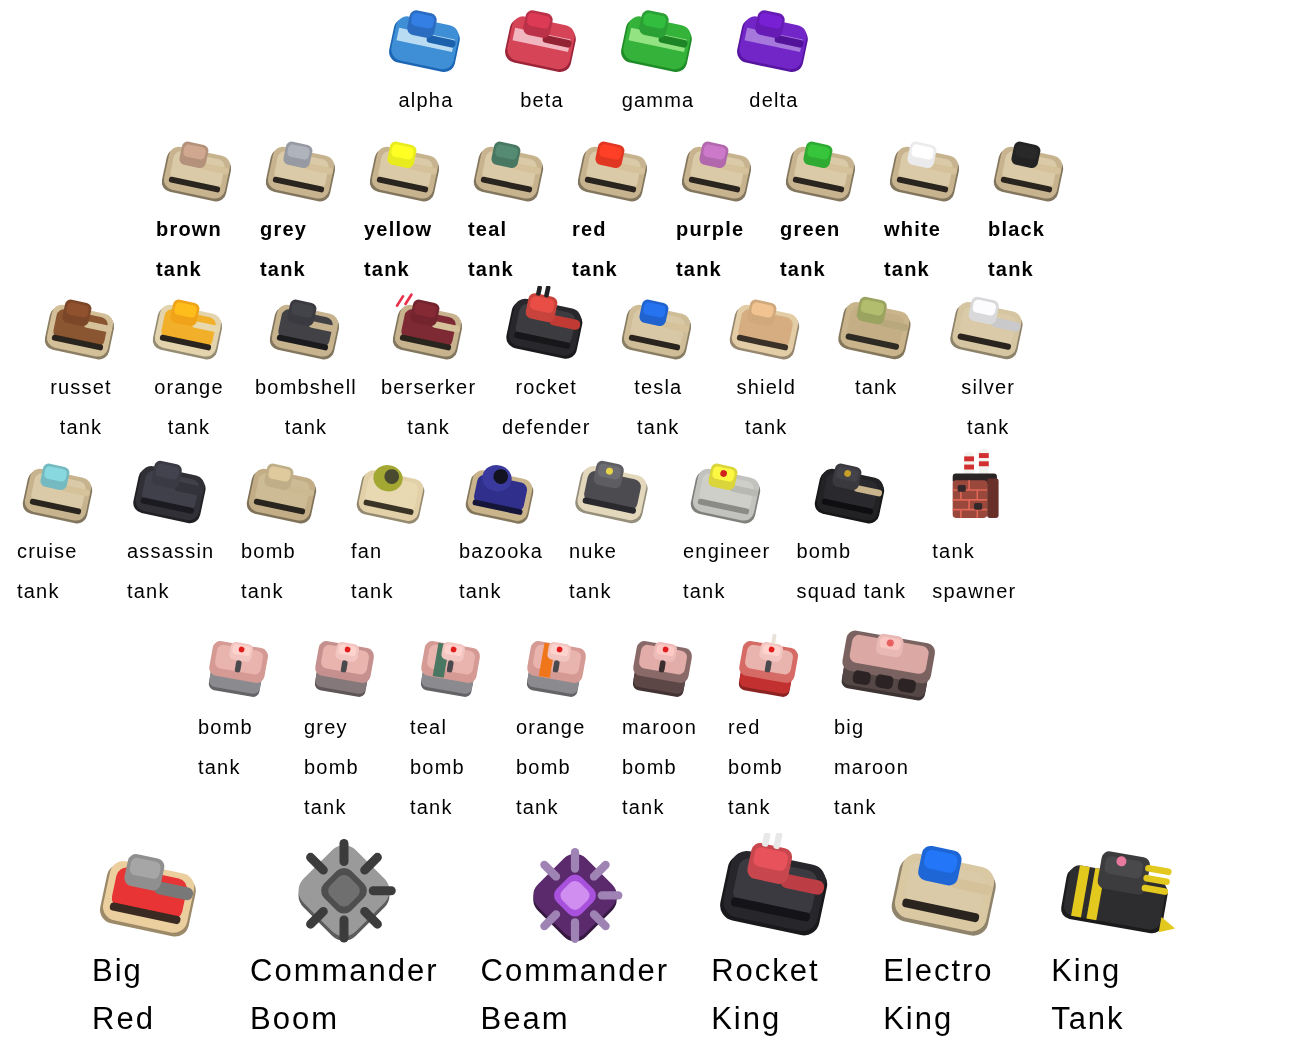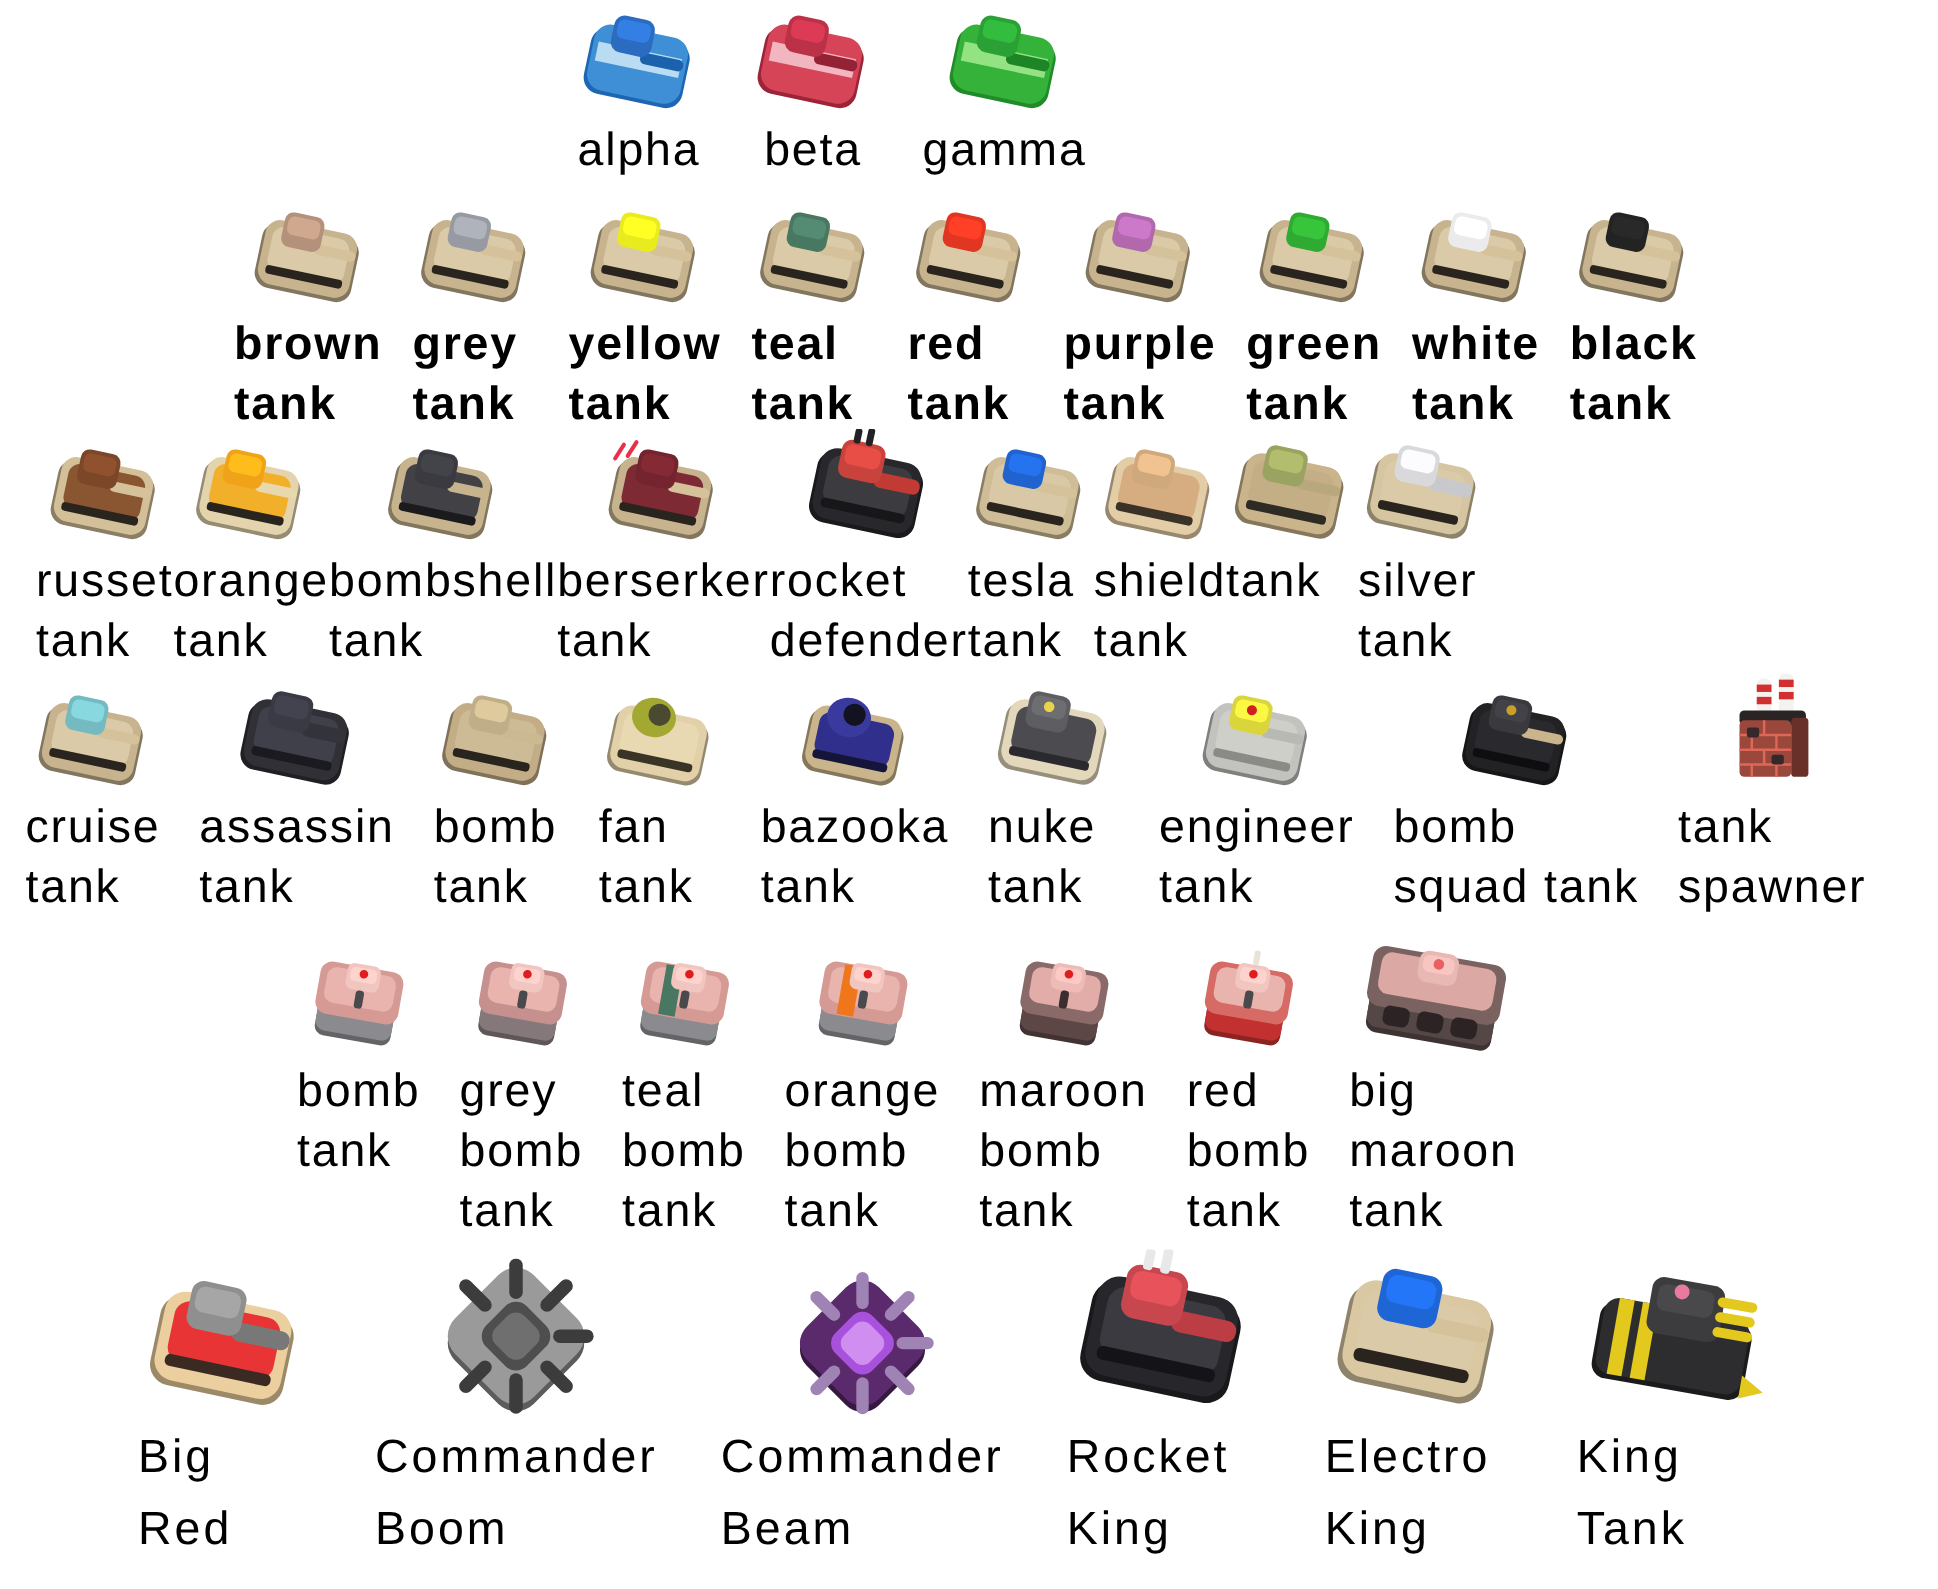--- a/index.html
+++ b/index.html
@@ -5,28 +5,28 @@
   html,body{margin:0;padding:0;}
   body{
     width:1292px;height:1059px;background:#ffffff;
     font-family:"Liberation Sans","DejaVu Sans",sans-serif;
     color:#000;overflow:hidden;
   }
   .sheet{width:1292px;height:1059px;position:relative;}
   .row{display:flex;align-items:flex-start;}
   .tank-item{display:flex;flex-direction:column;flex:0 0 auto;}
   .icon-box{display:flex;align-items:flex-end;justify-content:center;overflow:visible;}
-  .tank-label{font-size:31px;line-height:40px;letter-spacing:1.2px;white-space:nowrap;}
+  .tank-label{font-size:20px;line-height:40px;letter-spacing:1.2px;white-space:nowrap;}
   
   .r1{padding-left:383px;gap:30px;margin-top:8px;}
   .r1 .icon-box{height:72px;}
   .r1 .tank-label{text-align:center;}
   .r2{padding-left:156px;gap:20px;margin-top:15px;font-weight:bold;}
   .r2 .icon-box{height:74px;}
-  .r3{padding-left:24px;margin-top:0px;}
+  .r3{padding-left:39px;gap:24px;margin-top:0px;text-align:center;}
   .r3 .icon-box{height:78px;}
   .r4{padding-left:17px;gap:26px;margin-top:0px;}
   .r4 .icon-box{height:84px;}
   .r5{padding-left:198px;gap:26px;margin-top:14px;}
   .r5 .icon-box{height:82px;}
   .r6{padding-left:92px;gap:42px;margin-top:8px;}
   .r6 .icon-box{height:112px;}
   .r6 .tank-label{font-size:31px;line-height:48px;letter-spacing:2px;}
 </style>
 </head>
@@ -78,20 +78,37 @@
               <rect x="50" y="33" width="34" height="9" rx="4" fill="#1d8526"></rect>
               <rect x="25" y="8" width="32" height="29" rx="8" fill="#2aa035"></rect>
               <rect x="28" y="11" width="26" height="15" rx="5" fill="#32bd3f"></rect>
             </g>
           </svg>
         </div>
         <div class="tank-label">
           <div>gamma</div>
         </div>
       </div>
+      <div class="tank-item">
+        <div class="icon-box">
+          <svg width="86" height="74" viewBox="0 0 100 86" xmlns="http://www.w3.org/2000/svg">
+            <g transform="rotate(12 50 42)">
+              <rect x="10" y="20" width="78" height="52" rx="13" fill="#5714a0"></rect>
+              <rect x="12" y="17" width="74" height="52" rx="13" fill="#7326c8"></rect>
+              <rect x="16" y="32" width="66" height="15" rx="0" fill="#a678dc"></rect>
+              <rect x="50" y="33" width="34" height="9" rx="4" fill="#531398"></rect>
+              <rect x="25" y="8" width="32" height="29" rx="8" fill="#651bb4"></rect>
+              <rect x="28" y="11" width="26" height="15" rx="5" fill="#7720d4"></rect>
+            </g>
+          </svg>
+        </div>
+        <div class="tank-label">
+          <div>delta</div>
+        </div>
+      </div>
     </div>
   <div class="row r2">
       <div class="tank-item">
         <div class="icon-box">
           <svg width="84" height="74" viewBox="0 0 100 88" xmlns="http://www.w3.org/2000/svg">
             <g transform="rotate(12 50 44)">
               <rect x="10" y="22" width="78" height="52" rx="12" fill="#83765e"></rect>
               <rect x="12" y="19" width="74" height="52" rx="12" fill="#c7b38e"></rect>
               <rect x="18" y="24" width="62" height="36" rx="9" fill="#dbcaa8"></rect>
               <rect x="18" y="56" width="62" height="7" rx="3" fill="#29241d"></rect>

